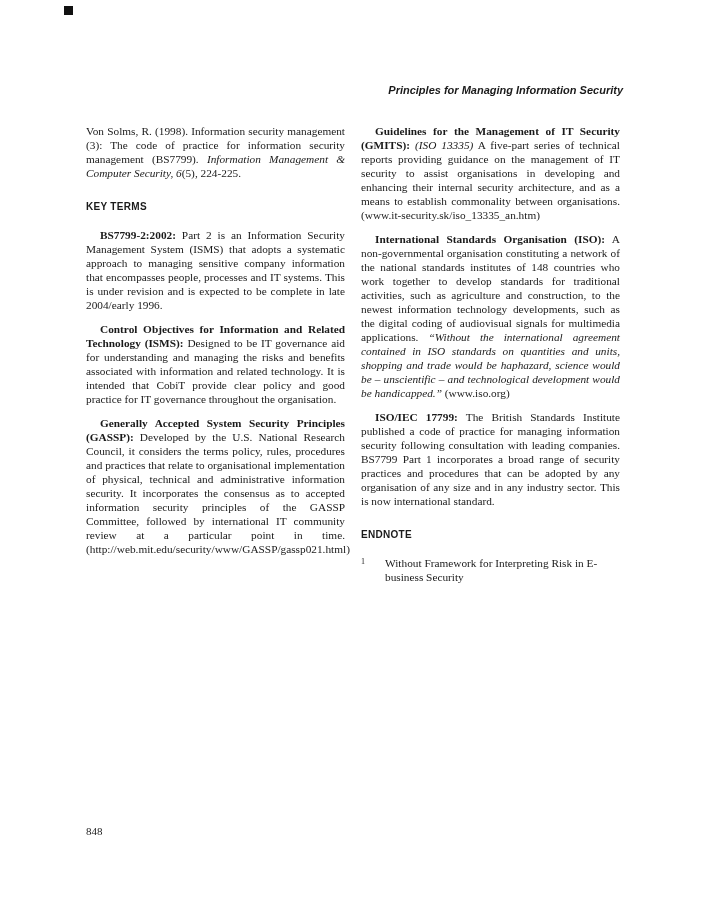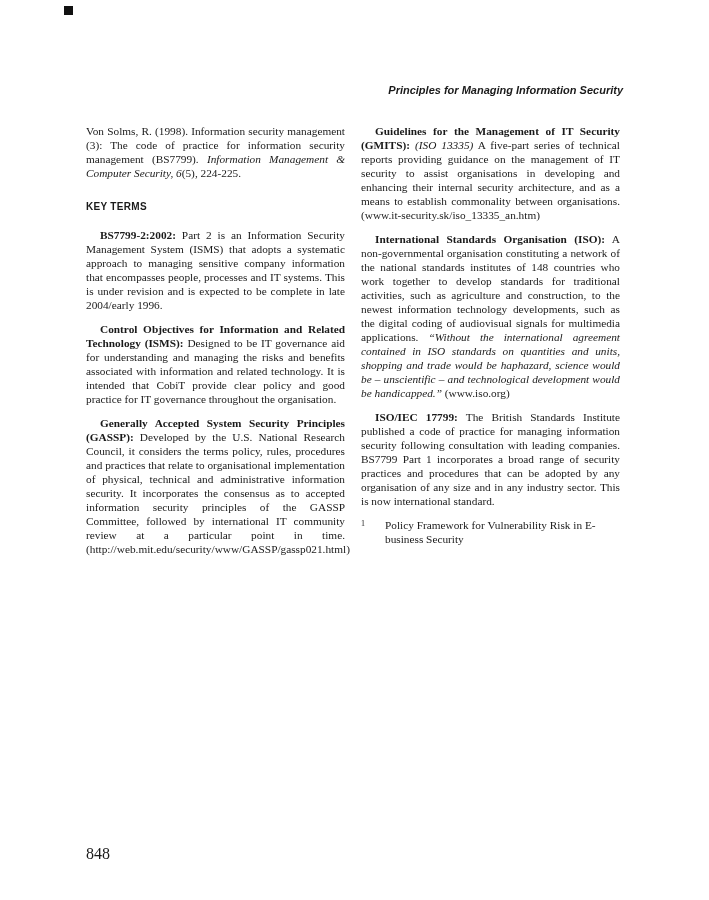--- a/index.html
+++ b/index.html
@@ -75,22 +75,22 @@
     width: 24px;
     flex: 0 0 24px;
   }
   .endnote-text {
     flex: 1;
     text-align: left;
   }
   .page-number {
     position: absolute;
     left: 86px;
-    top: 845px;
-    font-size: 16px;
+    top: 825px;
+    font-size: 11px;
   }
 </style>
 </head>
 <body>
 
 <div class="page">
   <div class="scan-artifact"></div>
 
   <div class="content">
     <div class="running-head">Principles for Managing Information Security</div>
@@ -112,24 +112,25 @@
       </div>
 
       <div class="col">
         <p class="indent"><span class="b">Guidelines for the Management of IT Security (GMITS):</span><span class="i"> (ISO 13335)</span><span> A five-part series of technical reports providing guidance on the management of IT security to assist organisations in developing and enhancing their internal security architecture, and as a means to establish commonality between organisations. (www.it-security.sk/iso_13335_an.htm)</span></p>
 
         <p class="indent"><span class="b">International Standards Organisation (ISO):</span><span> A non-governmental organisation constituting a network of the national standards institutes of 148 countries who work together to develop standards for traditional activities, such as agriculture and construction, to the newest information technology developments, such as the digital coding of audiovisual signals for multimedia applications. </span><span class="i">“Without the international agreement contained in ISO standards on quantities and units, shopping and trade would be haphazard, science would be – unscientific – and technological development would be handicapped.”</span><span> (www.iso.org)</span></p>
 
         <p class="indent"><span class="b">ISO/IEC 17799:</span><span> The British Standards Institute published a code of practice for managing information security following consultation with leading companies. BS7799 Part 1 incorporates a broad range of security practices and procedures that can be adopted by any organisation of any size and in any industry sector. This is now international standard.</span></p>
 
 
+        <h2 class="section-heading">ENDNOTE</h2>
 
         <div class="endnote-row">
           <span class="endnote-marker">1</span>
-          <div class="endnote-text">Policy Framework for Vulnerability Risk in E-business Security</div>
+          <div class="endnote-text">Without Framework for Interpreting Risk in E-business Security</div>
         </div>
       </div>
 
     </div>
   </div>
 
   <div class="page-number">848</div>
 </div>
 
 </body></html>

